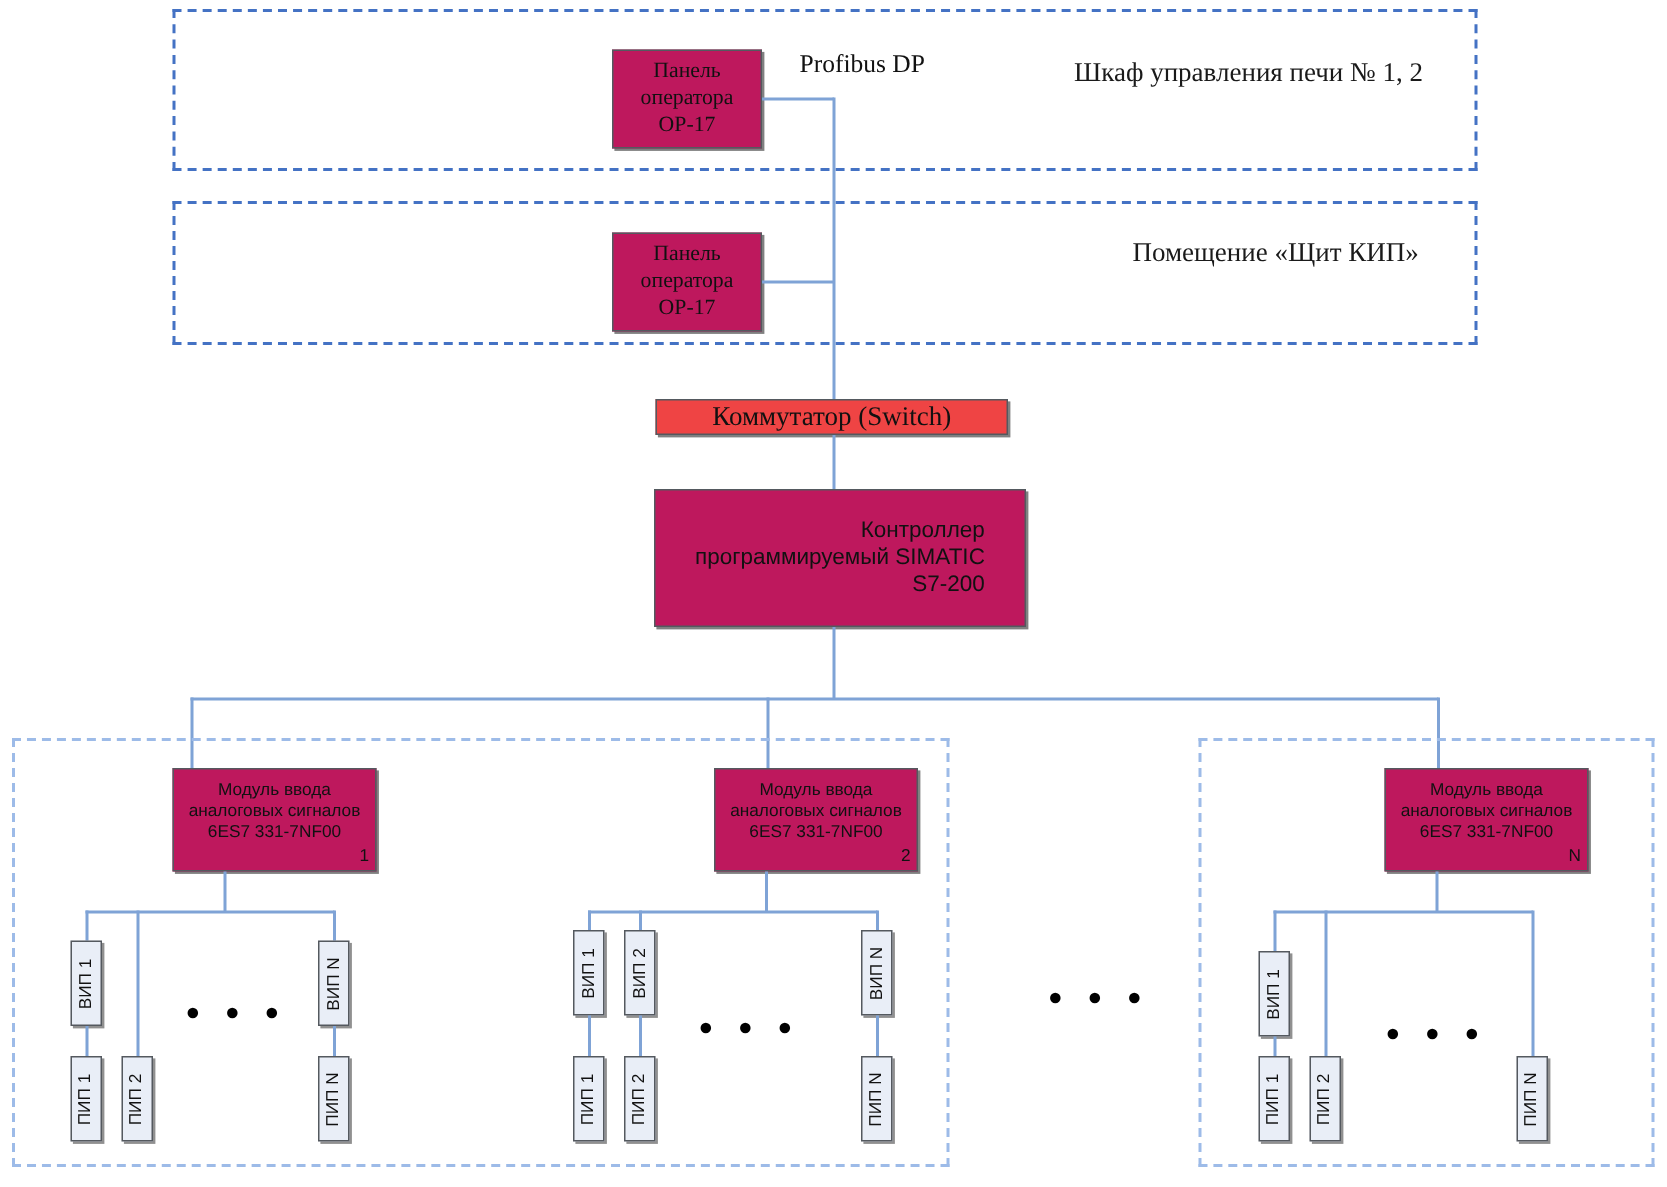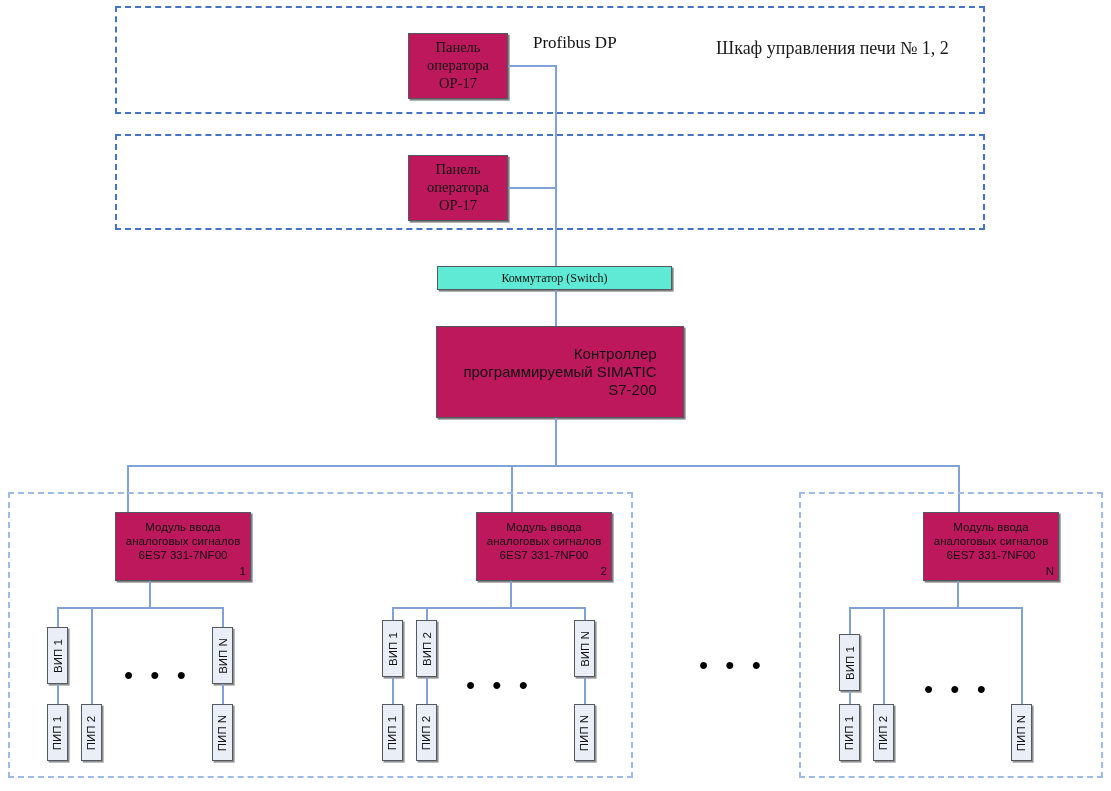--- a/index.html
+++ b/index.html
@@ -47,22 +47,22 @@
     text-align: center;
     color: #111111;
     line-height: 1.22;
   }
   .box.panel {
     font-family: "Liberation Serif", serif;
     font-size: 14.5px;
   }
   .box.switchbox {
     font-family: "Liberation Serif", serif;
-    font-size: 12px;
-    background: #5eead4;
+    font-size: 18px;
+    background: #ef4444;
   }
   .box.controller {
     font-size: 15px;
     text-align: right;
   }
   .box.module {
     font-size: 11.5px;
     align-items: flex-start;
     padding-top: 7px;
     margin-left: 33px;
@@ -128,20 +128,21 @@
 </style>
 </head>
 <body>
 
 <div id="canvas">
 
   <div class="zone" style="left:115px; top:6px; width:870px; height:108px;"></div>
   <div class="zone-label" style="left:716px; top:19px;margin-top:19px;">Шкаф управления печи № 1, 2</div>
 
   <div class="zone" style="left:115px; top:134px; width:870px; height:96px;"></div>
+  <div class="zone-label" style="left:755px; top:158px;">Помещение «Щит КИП»</div>
 
   <div class="box panel" style="left:408px; top:33px; width:100px; height:66px;">
     <div>
       <div>Панель</div>
       <div>оператора</div>
       <div>ОР-17</div>
     </div>
   </div>
 
   <div class="box panel" style="left:408px; top:155px; width:100px; height:66px;">

